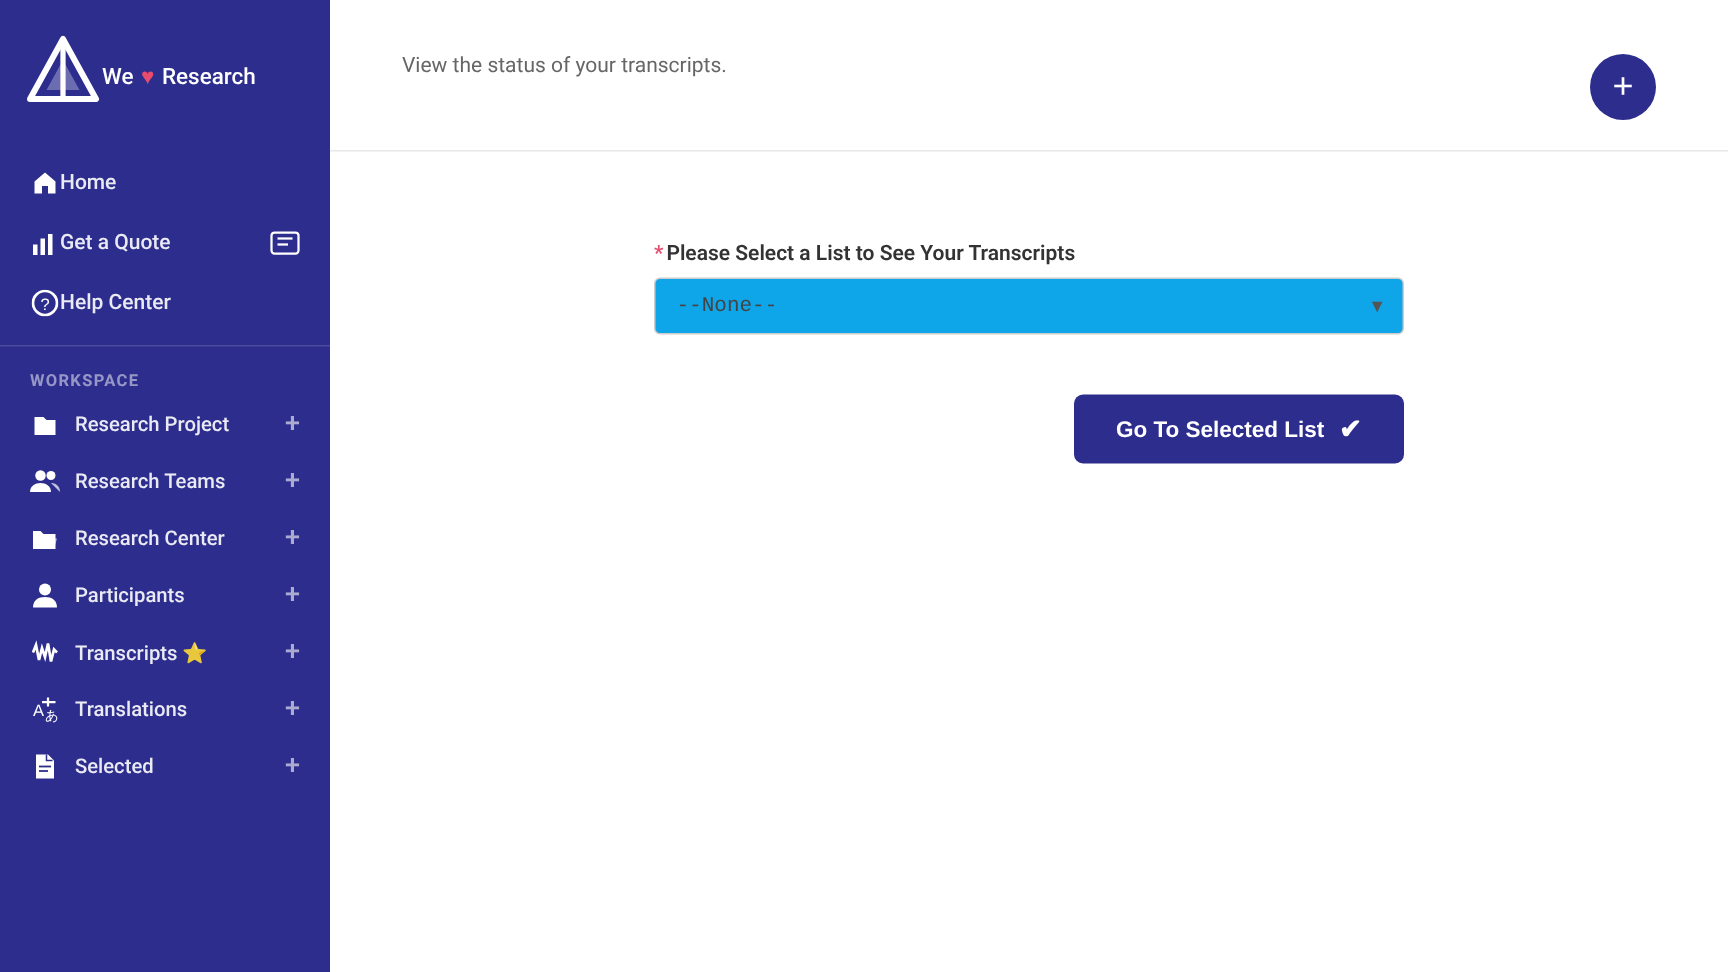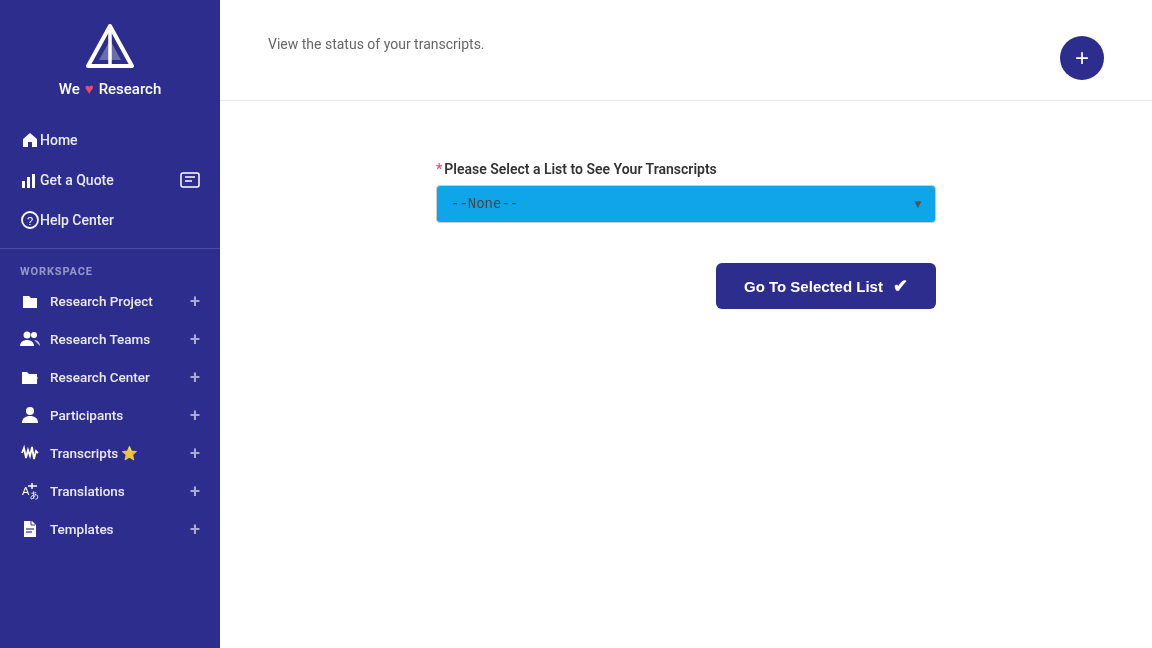--- a/index.html
+++ b/index.html
@@ -12,21 +12,21 @@
       background: #2d2d8e;
       color: white;
       display: flex;
       flex-direction: column;
       height: 648px;
       overflow: hidden;
     }
 
     .sidebar-logo-area {
       display: flex;
-      flex-direction: column;
+      flex-direction: row;
       align-items: center;
       padding: 22px 16px 10px;
     }
 
     .logo-icon {
       width: 52px;
       height: 52px;
       margin-bottom: 6px;
     }
 
@@ -365,21 +365,21 @@
 
     <div class="workspace-item">
       <span class="item-icon">
         <svg width="16" height="18" viewBox="0 0 16 18" fill="white">
             <path d="M2 1h8l4 4v12H2z"></path>
             <polyline points="9,1 9,5 13,5" fill="none" stroke="#2d2d8e" stroke-width="1"></polyline>
             <line x1="4" y1="9" x2="12" y2="9" stroke="#2d2d8e" stroke-width="1.2"></line>
             <line x1="4" y1="12" x2="10" y2="12" stroke="#2d2d8e" stroke-width="1.2"></line>
           </svg>
       </span>
-      <span>Templates</span>
+      <span>Selected</span>
       <span class="plus-btn">+</span>
     </div>
   </div>
 </nav>
 
 <main id="main">
 
   <div class="main-header">
     <div>
       <p class="main-subtitle">View the status of your transcripts.</p>

